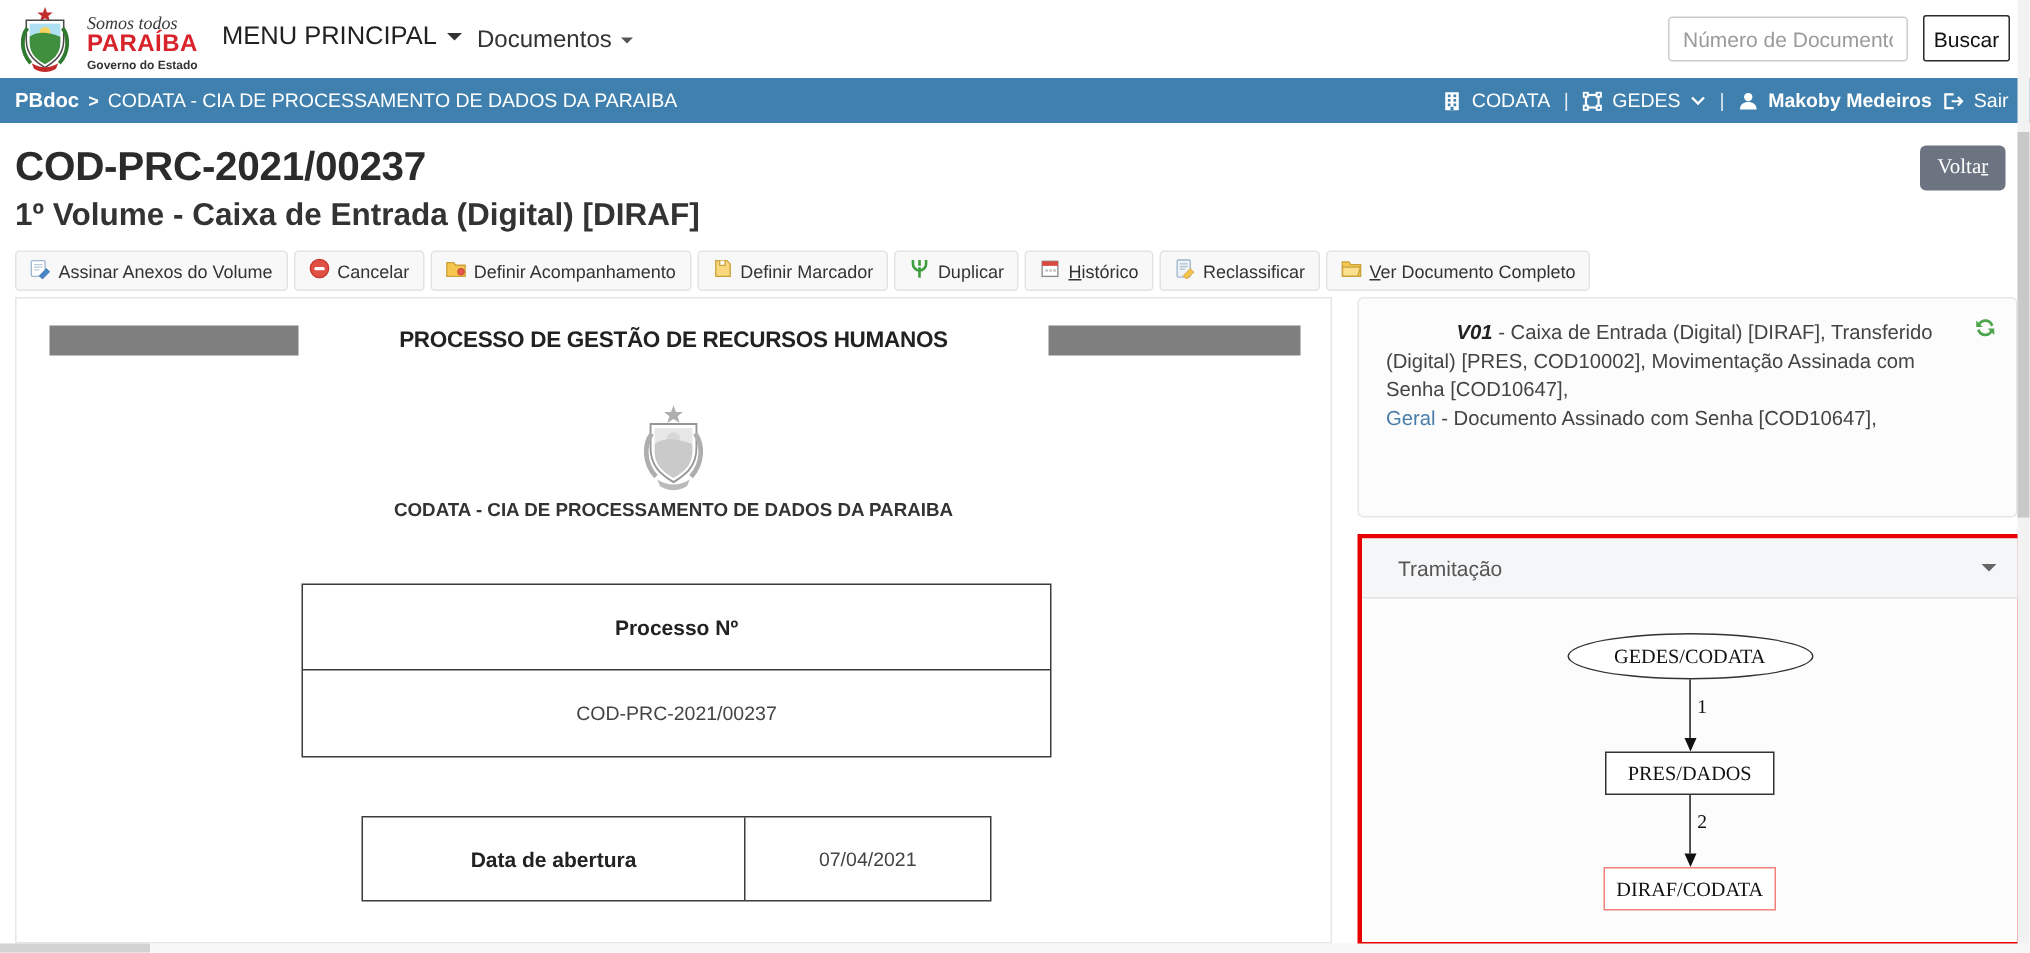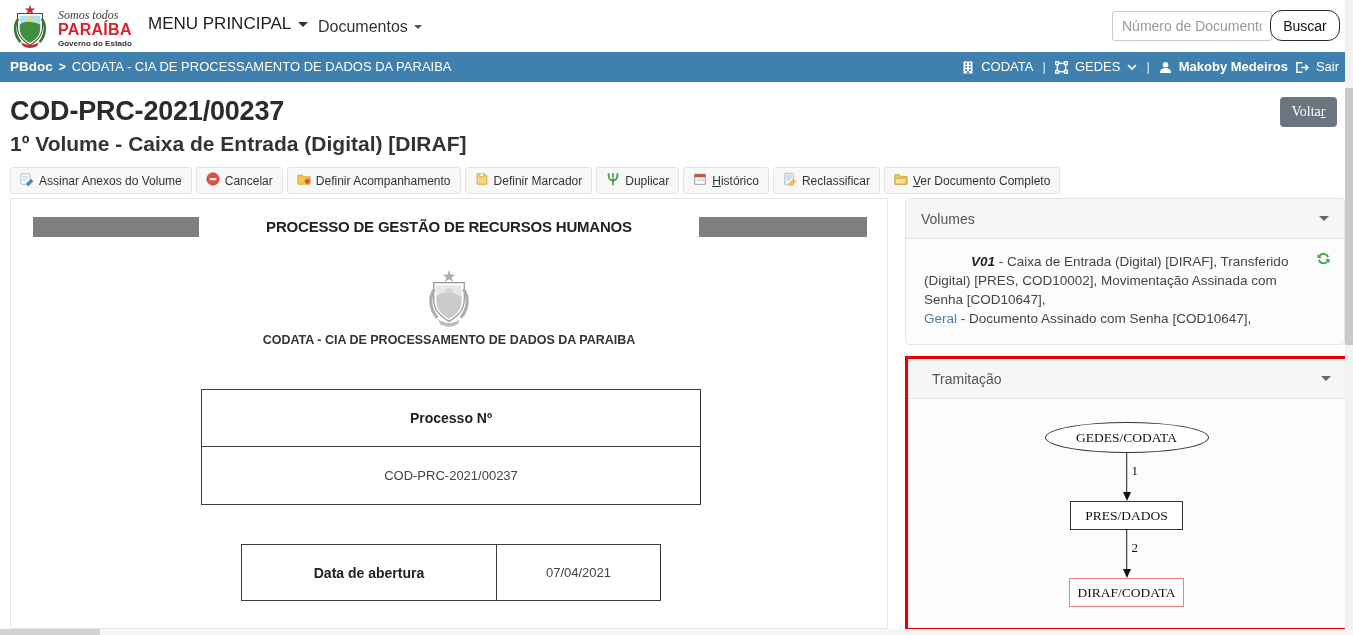--- a/index.html
+++ b/index.html
@@ -11,21 +11,21 @@
   .brand-text { display:flex; flex-direction:column; line-height:1; }
   .brand-script { font-family:"Liberation Serif","DejaVu Serif",serif; font-style:italic; font-size:12px; color:#3a3a3a; }
   .brand-name { font-size:16px; font-weight:bold; color:#d8232a; letter-spacing:.3px; margin-top:1px;}
   .brand-sub { font-size:8px; font-weight:bold; color:#333; margin-top:2px; }
   .menu-main { position:absolute; left:148px; top:14px; font-size:17px; color:#212121; cursor:pointer; display:flex; align-items:center; gap:7px;}
   .menu-docs { position:absolute; left:318px; top:18px; font-size:16px; color:#333; cursor:pointer; display:flex; align-items:center; gap:6px;justify-content:flex-end;}
   .caret { width:0; height:0; border-left:5px solid transparent; border-right:5px solid transparent; border-top:5px solid #333; display:inline-block; }
   .caret.sm { border-left-width:4px; border-right-width:4px; border-top-width:4px; border-top-color:#555; }
   .doc-search { position:absolute; right:81px; top:11px; width:160px; height:30px; border:1px solid #ccc; border-radius:3px; padding:0 9px; font-size:14px; color:#333; font-family:inherit;}
   .doc-search::placeholder { color:#9a9a9a; }
-  .buscar-btn { position:absolute; right:13px; top:10px; width:70px; height:31px; background:#fff; border:1px solid #2b2b2b; border-radius:12px; font-size:14px; color:#111; font-family:inherit; cursor:pointer; }
+  .buscar-btn { position:absolute; right:13px; top:10px; width:58px; height:31px; background:#fff; border:1px solid #2b2b2b; border-radius:2px; font-size:14px; color:#111; font-family:inherit; cursor:pointer; }
   
   .bluebar { position:absolute; left:0; top:52px; width:1353px; height:30px; background:#4080ae; color:#fff; font-size:13px; }
   .crumb { position:absolute; left:10px; top:0; line-height:30px; display:flex; gap:6px; align-items:center;}
   .crumb b { font-size:13.5px; }
   .crumb .sep { font-weight:bold; font-size:12px; }
   .session { position:absolute; right:14px; top:0; line-height:30px; display:flex; align-items:center; gap:7px; }
   .session .divider { opacity:.85; padding:0 2px; }
   .session b { font-size:13px; }
   .ic { display:inline-flex; align-items:center; }
   
@@ -256,24 +256,20 @@
     <div class="r1">Processo Nº</div>
     <div class="r2">COD-PRC-2021/00237</div>
   </div>
   <div class="t2">
     <div class="c1">Data de abertura</div>
     <div class="c2">07/04/2021</div>
   </div>
 </section>
 
 <aside class="panel volumes">
-  <div class="panel-h">
-    <span>Volumes</span>
-    <span class="pcaret"></span>
-  </div>
   <div class="volumes-body">
     <span class="refresh">
       <svg width="15" height="15" viewBox="0 0 16 16">
         <path d="M13.8 6.2 A6 6 0 0 0 3.2 4.4 L1.6 2.8 v4.6 h4.6 L4.5 5.7 A4.2 4.2 0 0 1 12 7.1 z" fill="#4ca54c"></path>
         <path d="M2.2 9.8 A6 6 0 0 0 12.8 11.6 L14.4 13.2 V8.6 H9.8 l1.7 1.7 A4.2 4.2 0 0 1 4 8.9 z" fill="#4ca54c"></path>
       </svg>
     </span>
     <span class="v01">V01</span><span> - Caixa de Entrada (Digital) [DIRAF], Transferido (Digital) [PRES, COD10002], Movimentação Assinada com Senha [COD10647],</span><br>
     <a>Geral</a><span> - Documento Assinado com Senha [COD10647],</span>
   </div>

